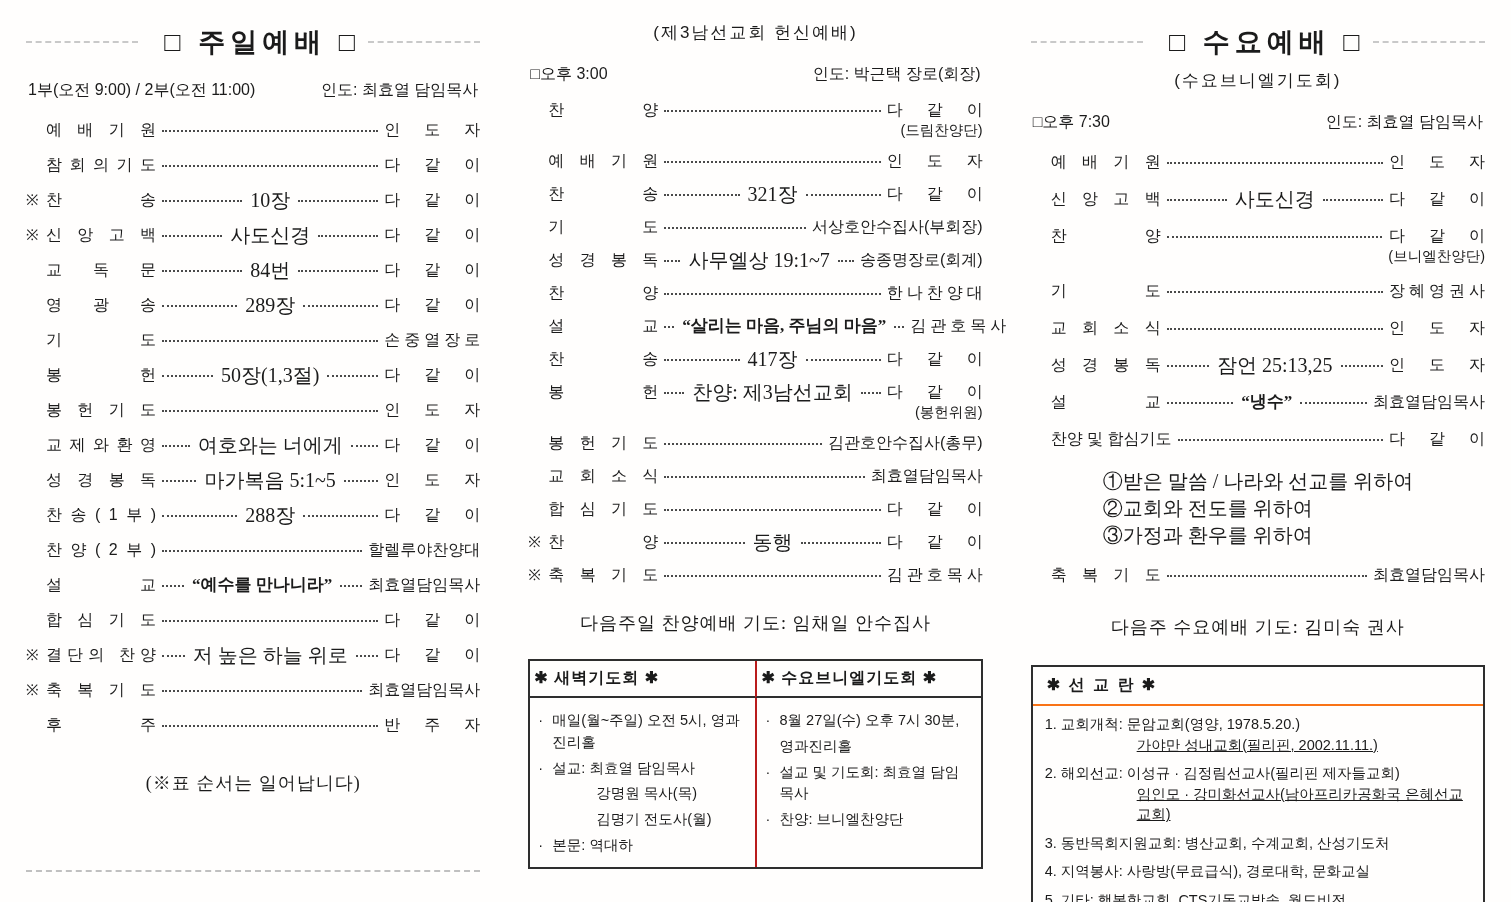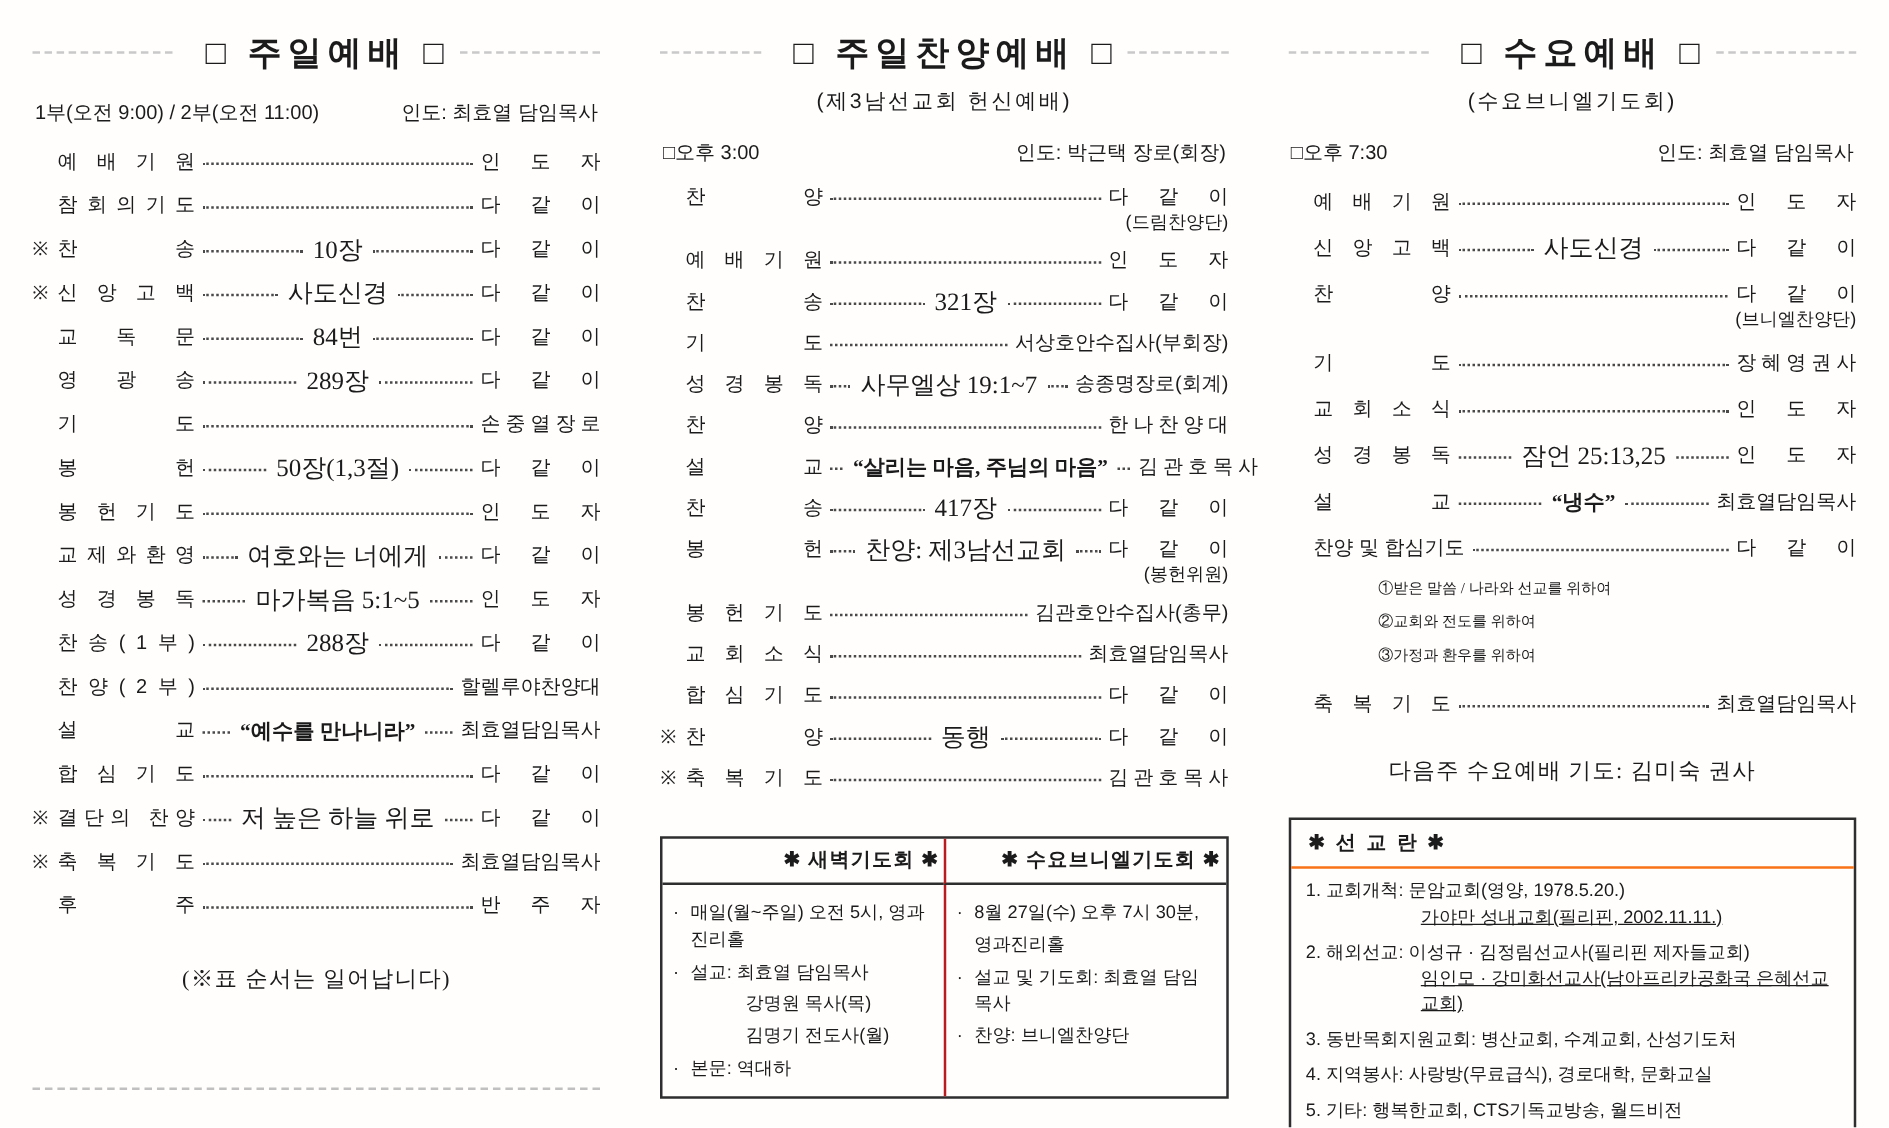--- a/index.html
+++ b/index.html
@@ -20,26 +20,26 @@
   .row-line{display:flex;align-items:flex-start;}
   .mark{width:20px;flex:none;font-size:15px;line-height:22px;color:#222;}
   .spread{display:inline-flex;justify-content:space-between;white-space:nowrap;}
   .label{min-width:110px;flex:none;font-size:16px;line-height:22px;}
   .dots{flex:1;min-width:10px;height:0;border-bottom:2px dotted #4a4a4a;margin:11px 6px 0;}
   .center{flex:none;font-size:20px;line-height:22px;padding:0 2px;font-family:"Liberation Serif",serif;}
   .center.bold{font-weight:bold;font-size:17px;}
   .right-wrap{flex:none;display:flex;flex-direction:column;align-items:flex-end;}
   .rperson{min-width:96px;font-size:16px;line-height:22px;}
   .right-sub{font-size:14.5px;line-height:18px;}
-  .sublines{margin:7px 0 0 72px;font-size:12px;line-height:27px;font-family:"Liberation Serif",serif;}
+  .sublines{margin:18px 0 0 72px;font-size:20px;line-height:27px;font-family:"Liberation Serif",serif;}
   .footnote{text-align:center;font-size:18px;letter-spacing:1px;margin-top:14px;
             font-family:"Liberation Serif",serif;}
   .panel-0 .footnote{margin-top:22px;}
   .pm-table{display:grid;grid-template-columns:1fr 1fr;border:2px solid #2e2e2e;margin-top:24px;}
-  .pm-head{border-bottom:2px solid #2e2e2e;text-align:right;font-size:16px;font-weight:bold;
+  .pm-head{border-bottom:2px solid #2e2e2e;text-align:left;font-size:16px;font-weight:bold;
            padding:7px 4px;letter-spacing:1px;}
   .pm-right{border-left:2px solid #b91c1c;}
   .pm-cell{padding:8px 8px 10px;}
   .pm-item{display:flex;font-size:14.5px;line-height:1.5;margin-top:4px;}
   .pm-bullet{width:14px;flex:none;}
   .pm-cell-left .noBullet{padding-left:58px;}
   .pm-cell-right .noBullet{padding-left:14px;}
   .mission{border:2px solid #2e2e2e;margin-top:26px;}
   .mission-title{border-bottom:2px solid #f97316;padding:8px 14px;font-size:16px;
                  font-weight:bold;letter-spacing:2px;}
@@ -432,25 +432,20 @@
                 <span>자</span>
               </span>
             </span>
           </div>
         </div>
       </div>
       <div class="footnote">(※표 순서는 일어납니다)</div>
       <div class="bottom-dash"></div>
     </section>
   <section class="panel panel-1" id="panel-1">
-      <div class="panel-title-row">
-        <span class="hdash"></span>
-        <h1 class="panel-title">□ 주일찬양예배 □</h1>
-        <span class="hdash"></span>
-      </div>
       <div class="panel-subtitle">(제3남선교회 헌신예배)</div>
       <div class="schedule">
         <span class="sch-left">□오후 3:00</span>
         <span class="sch-right">인도: 박근택 장로(회장)</span>
       </div>
       <div class="rows">
         <div class="order-row">
           <div class="row-line">
             <span class="mark"></span>
             <span class="label spread">
@@ -756,20 +751,21 @@
                 <span>김</span>
                 <span>관</span>
                 <span>호</span>
                 <span>목</span>
                 <span>사</span>
               </span>
             </span>
           </div>
         </div>
       </div>
+      <div class="footnote">다음주일 찬양예배 기도: 임채일 안수집사</div>
       <div class="pm-table">
         <div class="pm-head">✱ 새벽기도회 ✱</div>
         <div class="pm-head pm-right">✱ 수요브니엘기도회 ✱</div>
         <div class="pm-cell pm-cell-left">
           <div class="pm-item">
             <span class="pm-bullet">·</span>
             <span class="pm-text">매일(월~주일) 오전 5시, 영과진리홀</span>
           </div>
           <div class="pm-item">
             <span class="pm-bullet">·</span>

